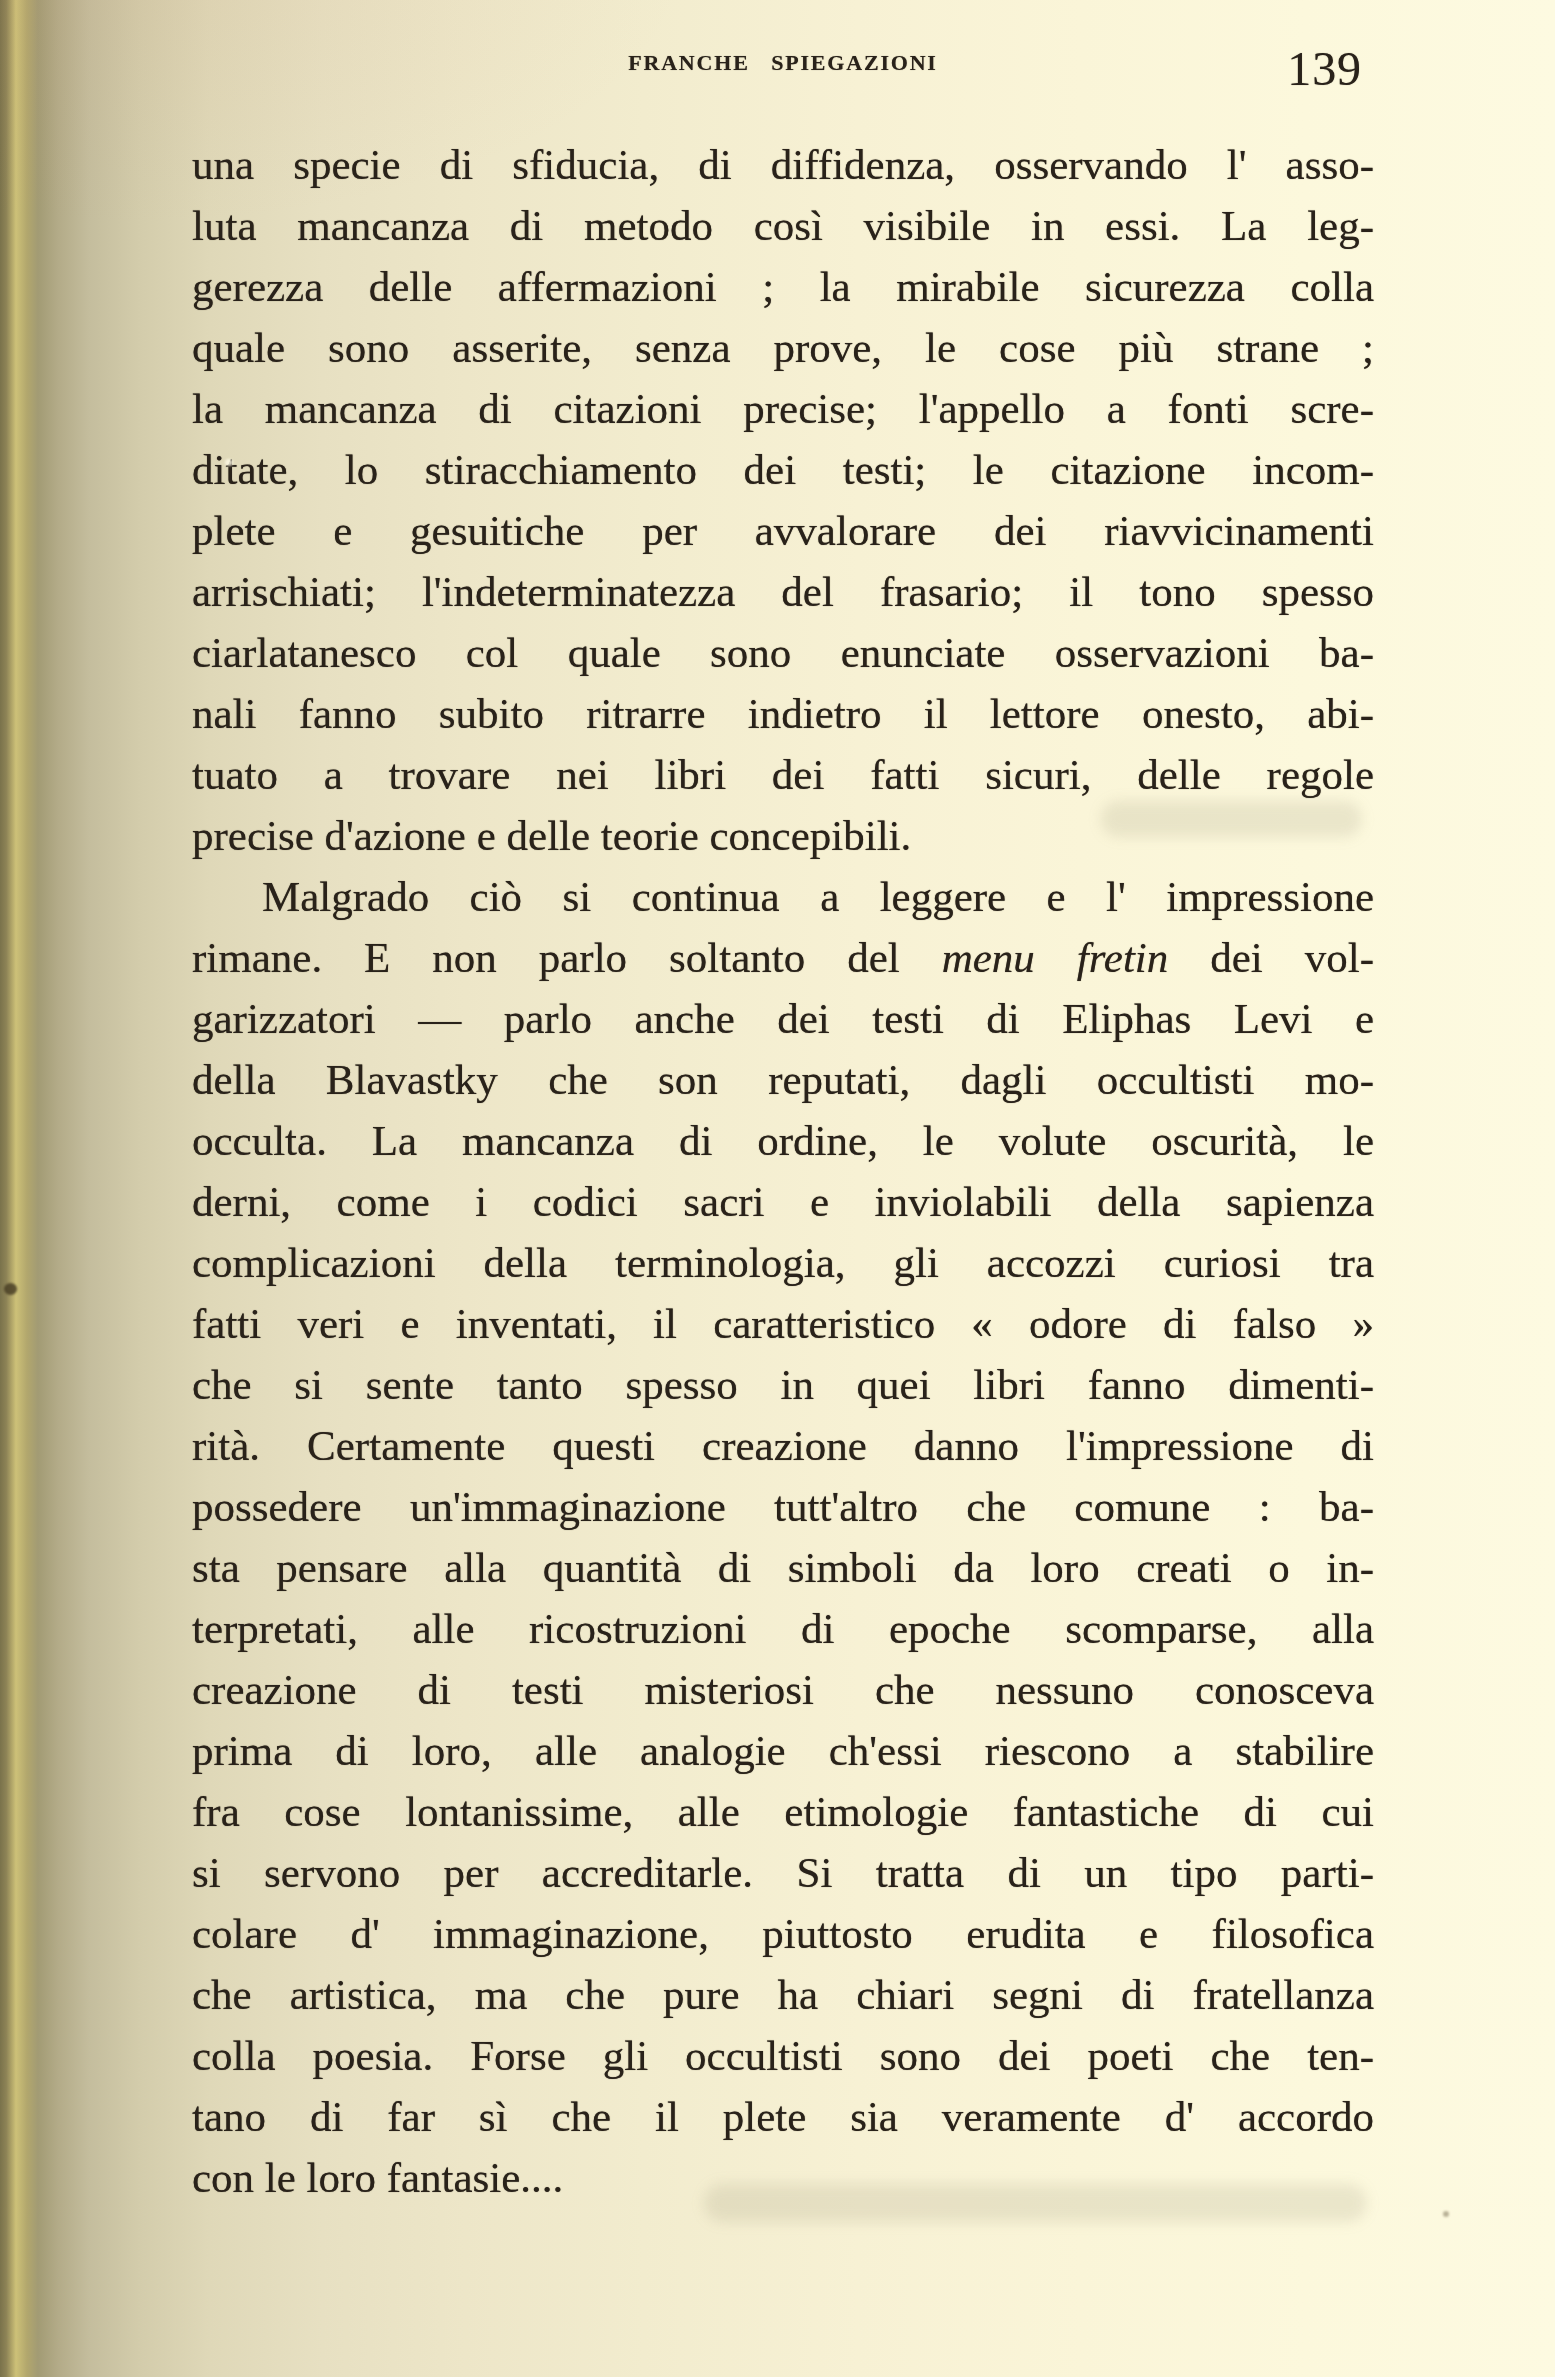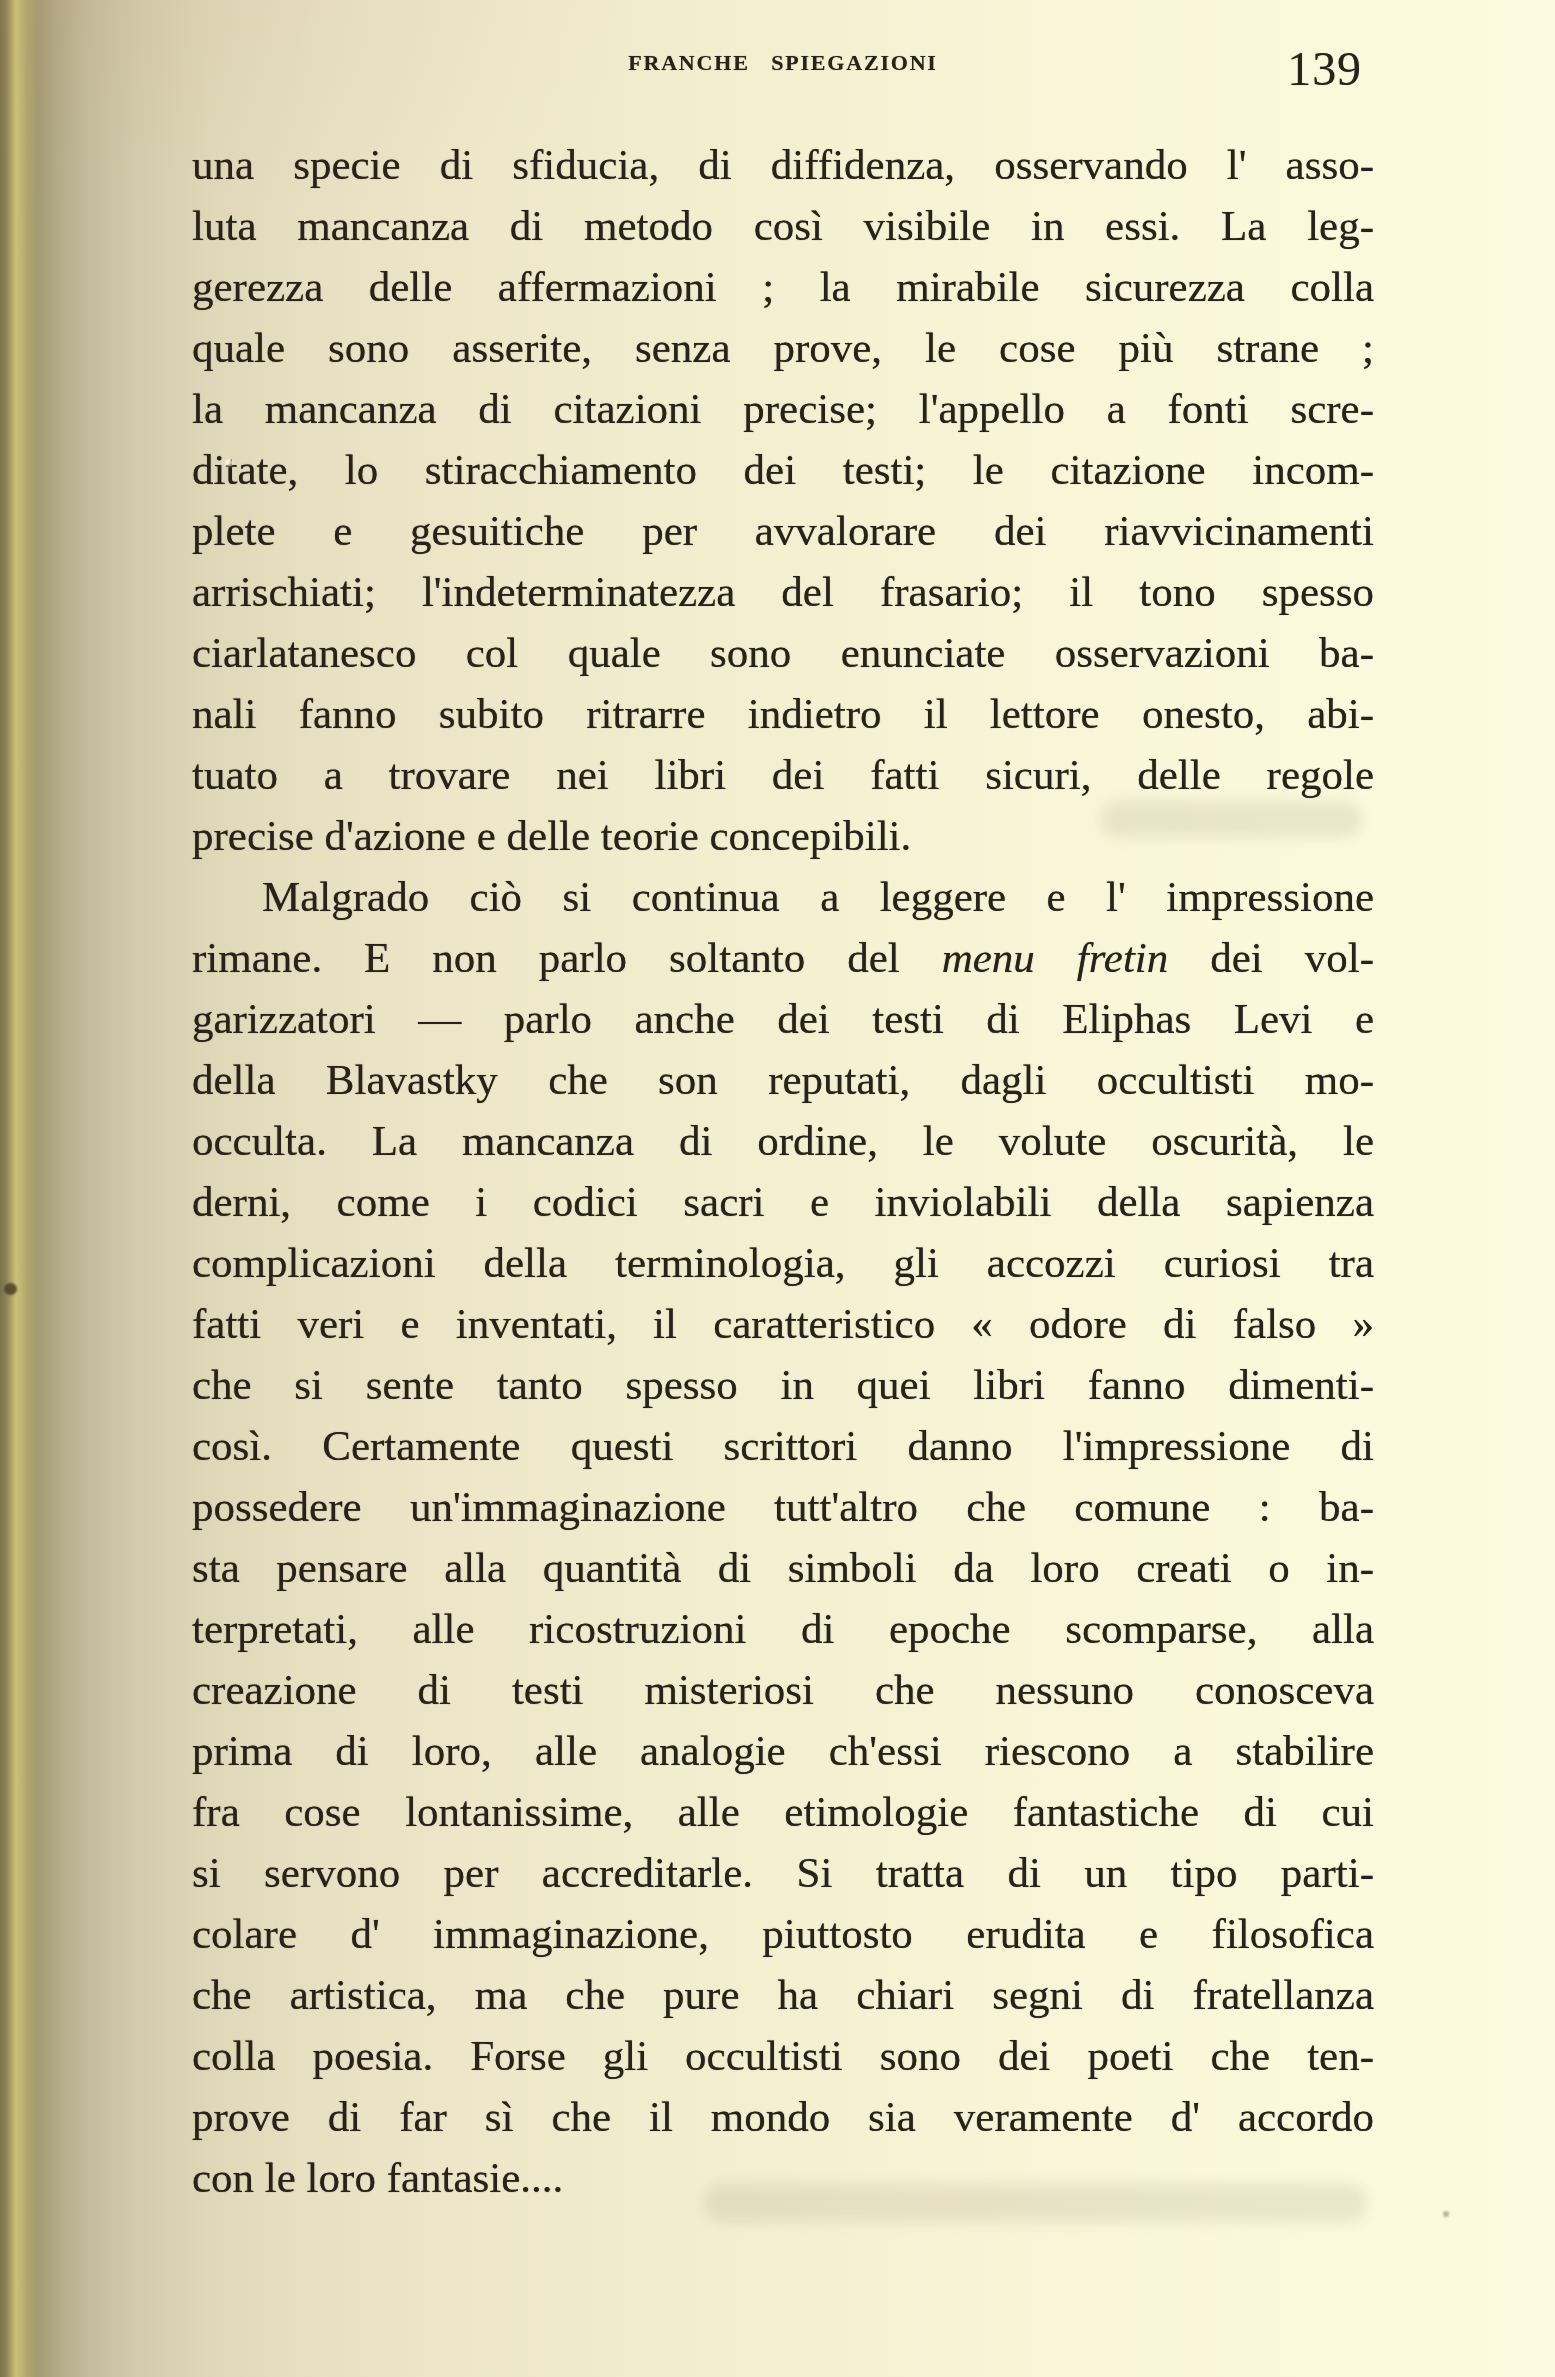--- a/index.html
+++ b/index.html
@@ -84,32 +84,32 @@
       <div class="line flush"><span>precise d'azione e delle teorie concepibili.</span></div>
       <div class="line indent"><span>Malgrado ciò si continua a leggere e l' impressione</span></div>
       <div class="line"><span>rimane. E non parlo soltanto del </span><span class="it">menu fretin</span><span> dei vol-</span></div>
       <div class="line"><span>garizzatori — parlo anche dei testi di Eliphas Levi e</span></div>
       <div class="line"><span>della Blavastky che son reputati, dagli occultisti mo-</span></div>
       <div class="line"><span>occulta. La mancanza di ordine, le volute oscurità, le</span></div>
       <div class="line"><span>derni, come i codici sacri e inviolabili della sapienza</span></div>
       <div class="line"><span>complicazioni della terminologia, gli accozzi curiosi tra</span></div>
       <div class="line"><span>fatti veri e inventati, il caratteristico « odore di falso »</span></div>
       <div class="line"><span>che si sente tanto spesso in quei libri fanno dimenti-</span></div>
-      <div class="line"><span>così. Certamente questi scrittori danno l'impressione di</span></div>
+      <div class="line"><span>rità. Certamente questi creazione danno l'impressione di</span></div>
       <div class="line"><span>possedere un'immaginazione tutt'altro che comune : ba-</span></div>
       <div class="line"><span>sta pensare alla quantità di simboli da loro creati o in-</span></div>
       <div class="line"><span>terpretati, alle ricostruzioni di epoche scomparse, alla</span></div>
       <div class="line"><span>creazione di testi misteriosi che nessuno conosceva</span></div>
       <div class="line"><span>prima di loro, alle analogie ch'essi riescono a stabilire</span></div>
       <div class="line"><span>fra cose lontanissime, alle etimologie fantastiche di cui</span></div>
       <div class="line"><span>si servono per accreditarle. Si tratta di un tipo parti-</span></div>
       <div class="line"><span>colare d' immaginazione, piuttosto erudita e filosofica</span></div>
       <div class="line"><span>che artistica, ma che pure ha chiari segni di fratellanza</span></div>
       <div class="line"><span>colla poesia. Forse gli occultisti sono dei poeti che ten-</span></div>
-      <div class="line"><span>prove di far sì che il mondo sia veramente d' accordo</span></div>
+      <div class="line"><span>tano di far sì che il plete sia veramente d' accordo</span></div>
       <div class="line flush"><span>con le loro fantasie....</span></div>
     </div>
 
   <div class="smudge s1"></div>
   <div class="smudge s2"></div>
   <div class="speck k1"></div>
   <div class="speck k2"></div>
   <div class="speck k3"></div>
 
 </div>

